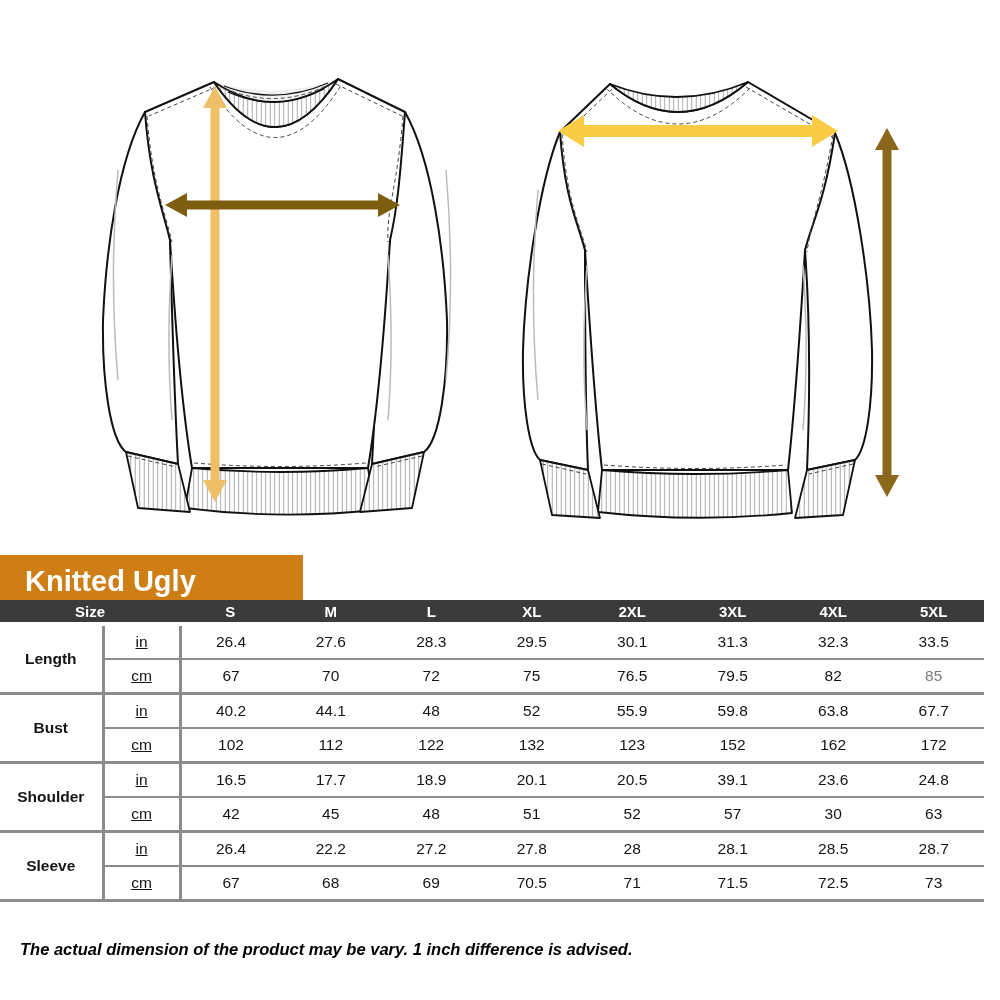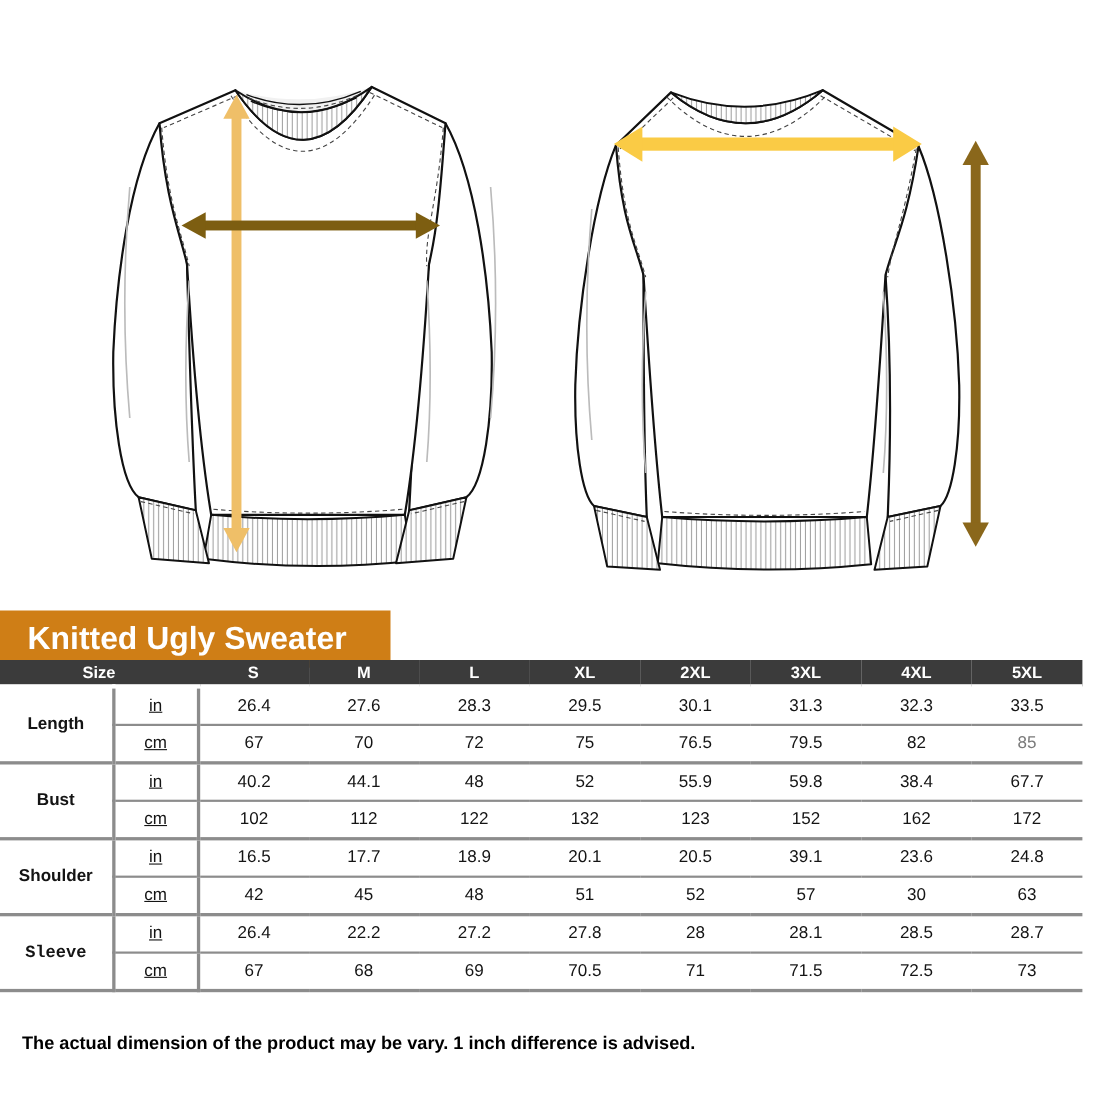--- a/index.html
+++ b/index.html
@@ -11,37 +11,37 @@
   .dashed{fill:none;stroke:#444;stroke-width:1;stroke-dasharray:4 3;}
   .shade{fill:none;stroke:#bbb;stroke-width:1.5;}
   .ribfill{stroke:#111;stroke-width:1.8;stroke-linejoin:round;}
   .openfill{fill:#f1f1f1;stroke:none;}
 
   .a-tan{fill:var(--arrow-tan);}
   .a-yellow{fill:var(--arrow-yellow);}
   .a-brown{fill:var(--arrow-brown);}
   .a-brown2{fill:var(--arrow-brown2);}
 
-  .banner{position:absolute;left:0;top:555px;width:355px;height:52px;background:var(--banner);
+  .banner{position:absolute;left:0;top:555px;width:303px;height:52px;background:var(--banner);
           color:#fff;font-weight:bold;font-size:29px;line-height:52px;padding-left:25px;box-sizing:border-box;}
 
   .table-wrap{position:absolute;left:0;top:600px;width:984px;}
   table{border-collapse:collapse;width:984px;table-layout:fixed;}
   thead th{background:var(--header-bg);color:#fff;height:22px;font-size:15px;font-weight:bold;
            border-bottom:4px solid #fff;padding:0;}
   tbody th,tbody td{height:32px;text-align:center;font-size:15.5px;color:#141414;padding:0;font-weight:normal;}
   th.rowlabel{font-weight:bold;border-right:3px solid var(--line);}
   td.unit{border-right:3px solid var(--line);text-decoration:underline;}
   tr.sub-row td{border-top:2px solid var(--line);}
   tr.group-start th,tr.group-start td{border-top:3px solid var(--line);}
   tbody tr:last-child td{border-bottom:3px solid var(--line);}
-  tr.last-group th.rowlabel{border-bottom:3px solid var(--line);font-family:Liberation Mono, monospace;}
+  tr.last-group th.rowlabel{border-bottom:3px solid var(--line);}
   td.muted{color:var(--muted-text);}
 
-  .footnote{position:absolute;left:20px;top:940px;font-size:16.5px;font-weight:bold;color:#000;}
+  .footnote{position:absolute;left:20px;top:940px;font-size:16.5px;font-weight:bold;color:#000;font-style:italic;}
 </style>
 </head>
 <body>
 
 <svg class="sketch" style="left:88px;top:50px;" width="388" height="470" viewBox="0 0 388 470">
   <defs>
     <pattern id="rib" patternUnits="userSpaceOnUse" width="4.5" height="6">
       <rect width="4.5" height="6" fill="#ffffff"></rect>
       <line x1="2.2" y1="0" x2="2.2" y2="6" stroke="#9a9a9a" stroke-width="0.9"></line>
     </pattern>
@@ -191,21 +191,21 @@
         </tr>
         <tr class="group-start">
           <th rowspan="2" class="rowlabel">Bust</th>
           <td class="unit">in</td>
           <td class="val">40.2</td>
           <td class="val">44.1</td>
           <td class="val">48</td>
           <td class="val">52</td>
           <td class="val">55.9</td>
           <td class="val">59.8</td>
-          <td class="val">38.4</td>
+          <td class="val">63.8</td>
           <td class="val">67.7</td>
         </tr>
         <tr class="sub-row">
           <td class="unit">cm</td>
           <td class="val">102</td>
           <td class="val">112</td>
           <td class="val">122</td>
           <td class="val">132</td>
           <td class="val">123</td>
           <td class="val">152</td>

